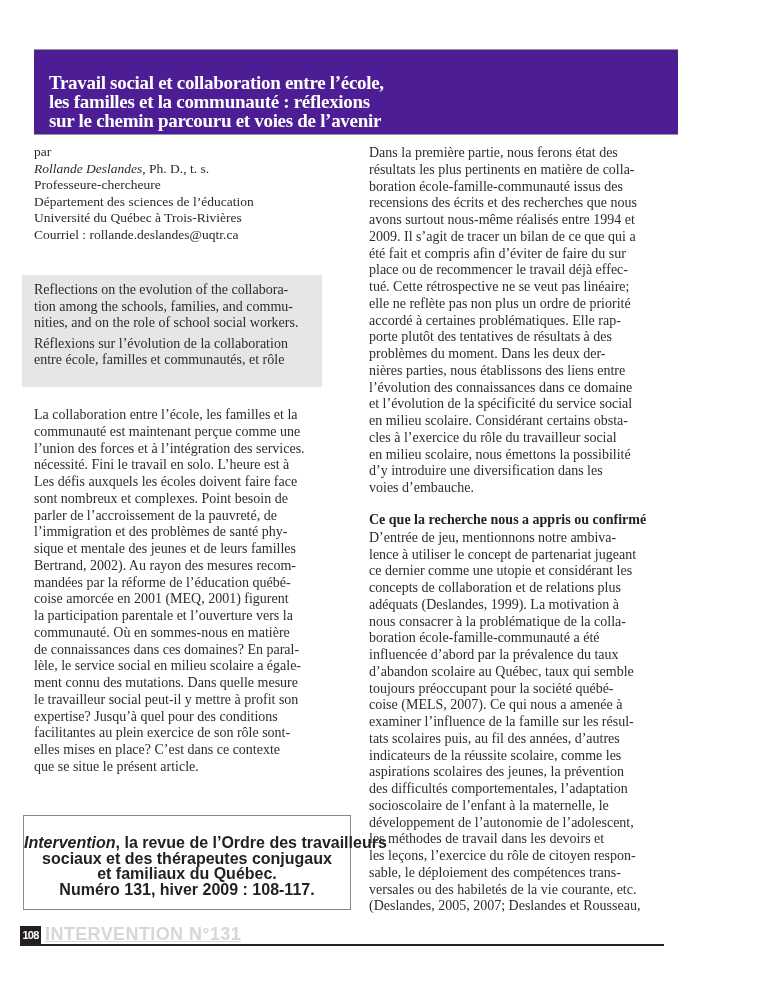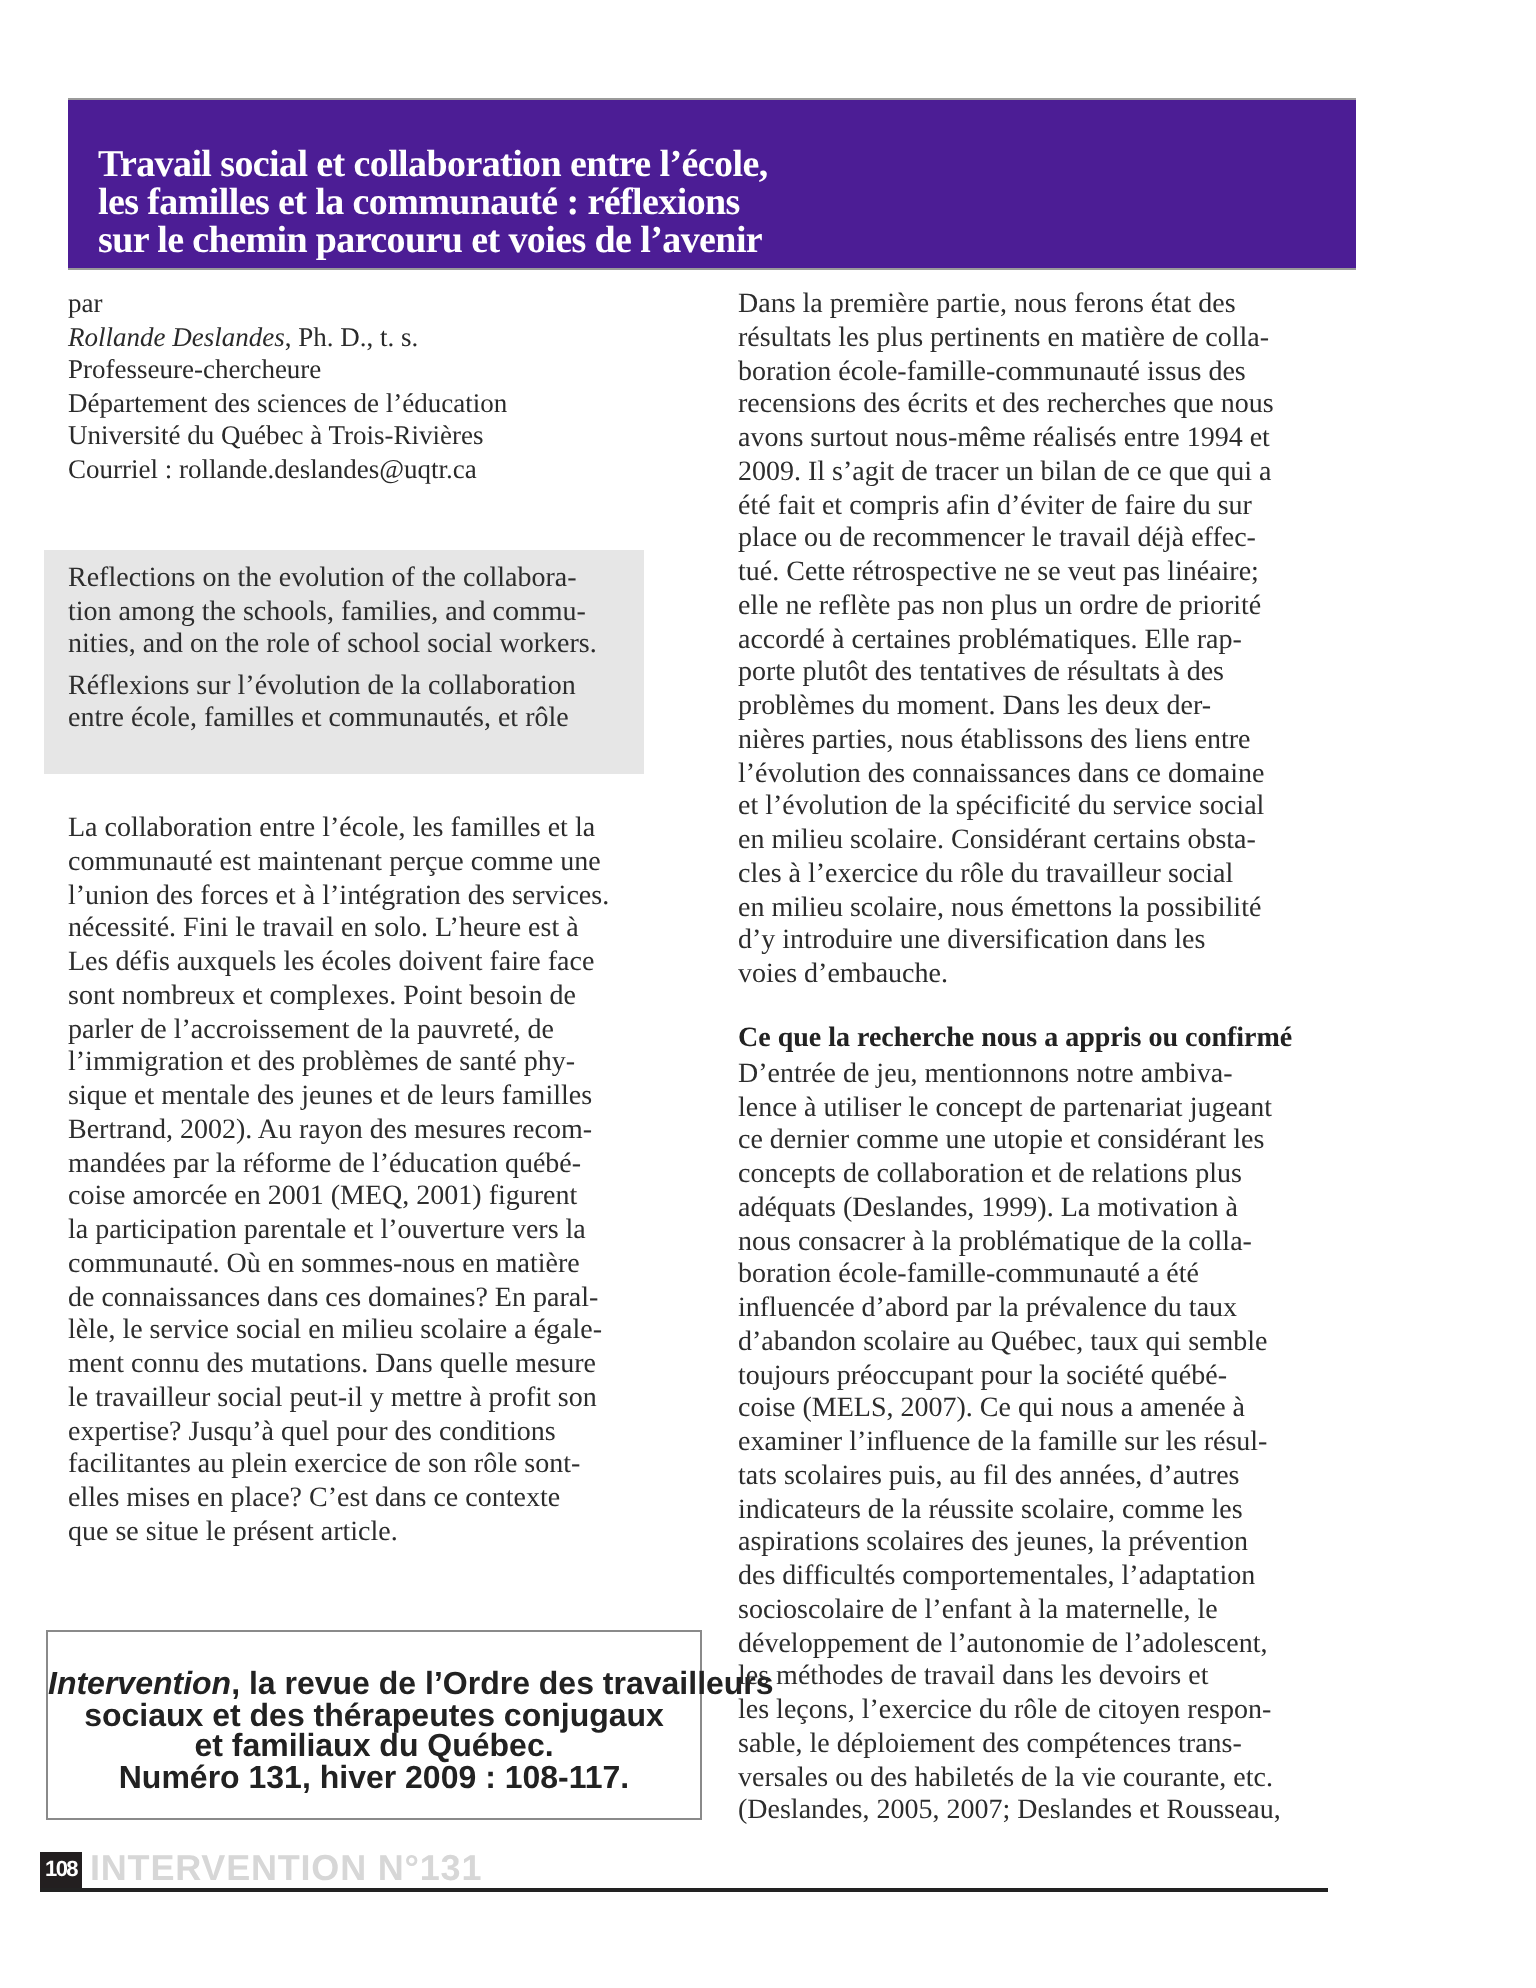--- a/index.html
+++ b/index.html
@@ -26,21 +26,21 @@
                     font-family: "Liberation Sans", "DejaVu Sans", sans-serif; font-weight: bold;
                     font-size: 16px; line-height: 15.5px; padding-top: 19px; color: #222; }
     .citation-box div { white-space: nowrap; }
     .section-heading { font-weight: bold; font-size: 14px; line-height: 17px; margin: 14px 0 2px 0; white-space: nowrap; color: #222; }
     .footer { position: absolute; left: 20px; top: 926px; width: 644px; height: 20px; }
     .footer-rule { position: absolute; left: 0; top: 18px; width: 644px; height: 2px; background: #222; }
     .page-num { position: absolute; left: 0; top: 0; width: 21px; height: 19px; background: #231f20;
                 color: #fff; font-family: "Liberation Sans", sans-serif; font-weight: bold; font-size: 11px;
                 line-height: 19px; text-align: center; letter-spacing: -0.8px; }
     .journal-label { position: absolute; left: 25px; top: -2px; font-family: "Liberation Sans", "DejaVu Sans", sans-serif;
-                     font-weight: bold; font-size: 18px; line-height: 20px; color: #d7d7d7; letter-spacing: 0.4px; white-space: nowrap; }
+                     font-weight: bold; font-size: 18px; line-height: 20px; color: #d7d7d7; letter-spacing: 0.4px; white-space: nowrap; text-decoration: underline; }
   </style>
 </head>
 <body>
 
 <div class="banner">
   <h1 class="banner-title">
     <span>Travail social et collaboration entre l’école,</span>
     <span>les familles et la communauté : réflexions</span>
     <span>sur le chemin parcouru et voies de l’avenir</span>
   </h1>

